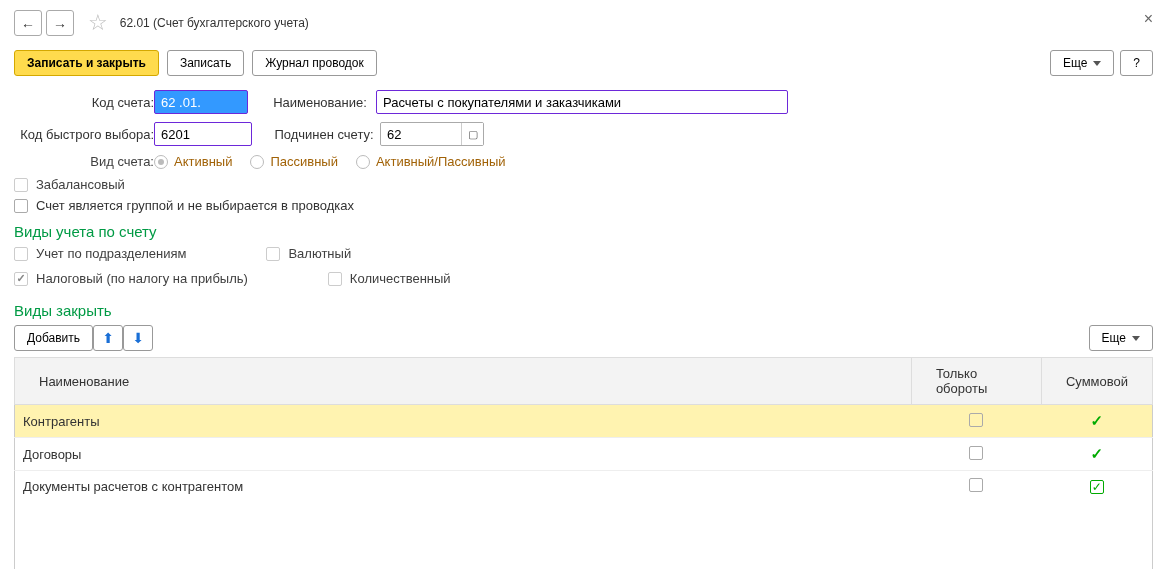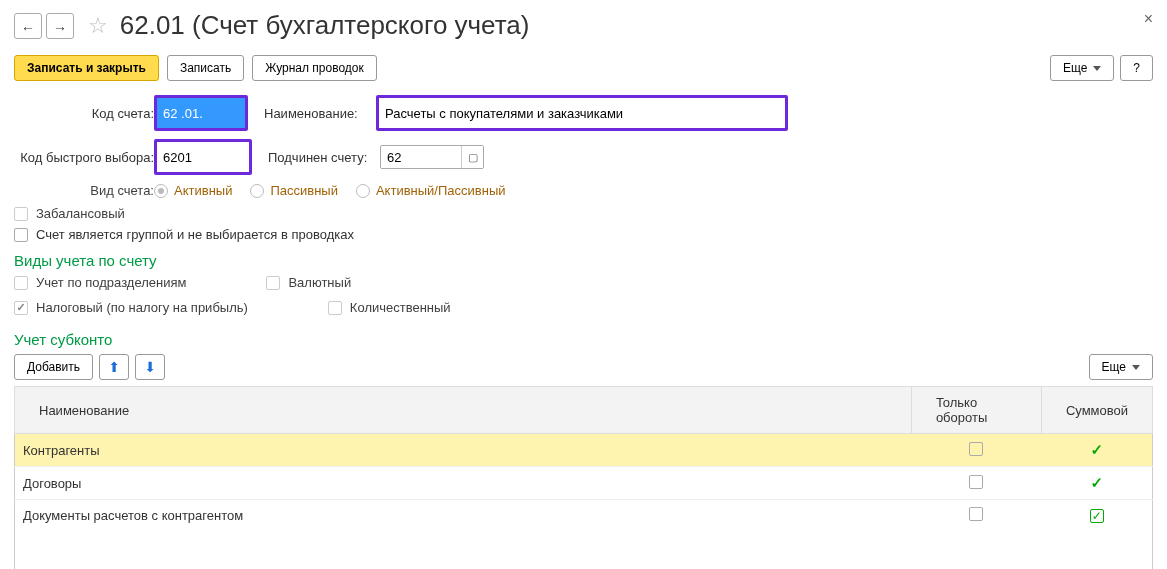--- a/index.html
+++ b/index.html
@@ -1,50 +1,50 @@
 <!DOCTYPE html>
 <html><head>
 <meta charset="utf-8">
 <style>
   * { box-sizing: border-box; font-family: Arial, sans-serif; }
   body { margin: 0; padding: 10px 14px; font-size: 13px; color: #333; background: #fff; }
   .header-row { display: flex; align-items: center; margin-bottom: 14px; position: relative; }
   .nav-btn { width: 28px; height: 26px; border: 1px solid #aaa; background: #fff; border-radius: 3px; display: inline-flex; align-items: center; justify-content: center; cursor: pointer; font-size: 14px; color: #333; }
   .nav-btn + .nav-btn { margin-left: 4px; }
   .star-icon { margin: 0 12px 0 14px; color: #bbb; font-size: 22px; }
-  .page-title { font-size: 26px; font-weight: 400; color: #333; }
+  .page-title { font-size: 12px; font-weight: 400; color: #333; }
   .close-x { position: absolute; right: 0; top: 0; font-size: 16px; color: #666; cursor: pointer; }
   .toolbar { display: flex; align-items: center; gap: 8px; margin-bottom: 14px; }
   .btn { height: 26px; padding: 0 12px; border: 1px solid #999; background: #fff; border-radius: 3px; font-size: 12px; cursor: pointer; display: inline-flex; align-items: center; }
   .btn-primary { background: #ffdb4d; border-color: #d4a800; font-weight: bold; }
   .toolbar-right { margin-left: auto; display: flex; gap: 6px; }
   .btn-more::after { content: ""; display:inline-block; margin-left:6px; border-left:4px solid transparent; border-right:4px solid transparent; border-top:5px solid #555; }
   .form-row { display: flex; align-items: center; margin-bottom: 8px; }
   .lbl { font-size: 13px; color: #333; }
   .col1-label { width: 140px; text-align: right; }
   .col1-input { width: 98px; }
-  .col2-label { width: 112px; margin-left: 16px; }
-  input[type=text] { height: 36px; border: 3px solid #6d28d9; padding: 0 6px; font-size: 13px; border-radius: 2px; }
+  .col2-label { width: 112px; margin-left: 16px; text-align: center; }
+  input[type=text] { height: 24px; border: 1px solid #6d28d9; padding: 0 6px; font-size: 13px; border-radius: 2px; }
   .code-input { border: 2px solid #e8c200; background: #3399ff; color: #fff; font-weight: normal; width: 94px; }
   .name-input { width: 412px; }
   .parent-wrap { display:inline-flex; align-items:center; border:1px solid #aaa; border-radius:2px; height:24px; }
   .parent-wrap input { border:none; height:22px; width: 80px; }
   .parent-btn { width:22px; height:22px; border:none; border-left:1px solid #ccc; background:#fff; cursor:pointer; font-size:11px; color:#555; }
   .radio-group { display:flex; align-items:center; gap:18px; }
   .radio-item { display:inline-flex; align-items:center; gap:6px; color:#a16207; }
   .radio-circle { width:14px; height:14px; border:1px solid #bbb; border-radius:50%; display:inline-flex; align-items:center; justify-content:center; }
   .radio-dot { width:6px; height:6px; background:#bbb; border-radius:50%; }
   .check-row { display:flex; align-items:center; gap:8px; margin-bottom:6px; }
   .chk { width:14px; height:14px; border:1px solid #aaa; border-radius:2px; display:inline-flex; align-items:center; justify-content:center; font-size:11px; background:#fff; }
   .chk.disabled { border-color:#ccc; }
   .chk.checked::after { content:"✓"; color:#888; font-weight:bold; }
   .lbl.disabled { color:#404040; }
   .section-title { color:#009a44; font-size:15px; margin: 10px 0 6px; }
   .check-grid { display:flex; gap:80px; margin-bottom:4px; }
-  .subkonto-toolbar { display:flex; align-items:center; gap:6px; margin: 6px 0; }
+  .subkonto-toolbar { display:flex; align-items:center; margin: 6px 0; }
   .icon-btn { width:30px; height:26px; border:1px solid #999; background:#fff; border-radius:3px; display:inline-flex; align-items:center; justify-content:center; cursor:pointer; }
   .arrow-up { color:#1a6fd6; font-size:14px; }
   .arrow-down { color:#1a6fd6; font-size:14px; }
   .table { border:1px solid #ccc; width:100%; border-collapse:collapse; }
   .table th { background:#f3f3f3; border:1px solid #ddd; padding:8px 24px; text-align:left; font-weight:normal; font-size:13px; color:#333; }
   .table td { border-top:1px solid #eee; padding:7px 8px; font-size:13px; }
   .table tr.selected td { background:#fff3b0; }
   .table .center { text-align:center; }
   .tick { color:#0a0; font-weight:bold; font-size:15px; }
   .tick-box { display:inline-block; width:14px; height:14px; border:1px solid #0a0; border-radius:2px; color:#0a0; font-size:12px; line-height:12px; text-align:center; }
@@ -138,21 +138,21 @@
   <div class="check-row">
     <span class="chk disabled checked"></span>
     <span class="lbl disabled">Налоговый (по налогу на прибыль)</span>
   </div>
   <div class="check-row">
     <span class="chk disabled"></span>
     <span class="lbl disabled">Количественный</span>
   </div>
 </div>
 
-<div class="section-title">Учет субконто</div>
+<div class="section-title">Виды закрыть</div>
 
 <div class="subkonto-toolbar">
   <button class="btn">Добавить</button>
   <button class="icon-btn">
       <span class="arrow-up">⬆</span>
     </button>
   <button class="icon-btn">
       <span class="arrow-down">⬇</span>
     </button>
   <div style="margin-left:auto">

